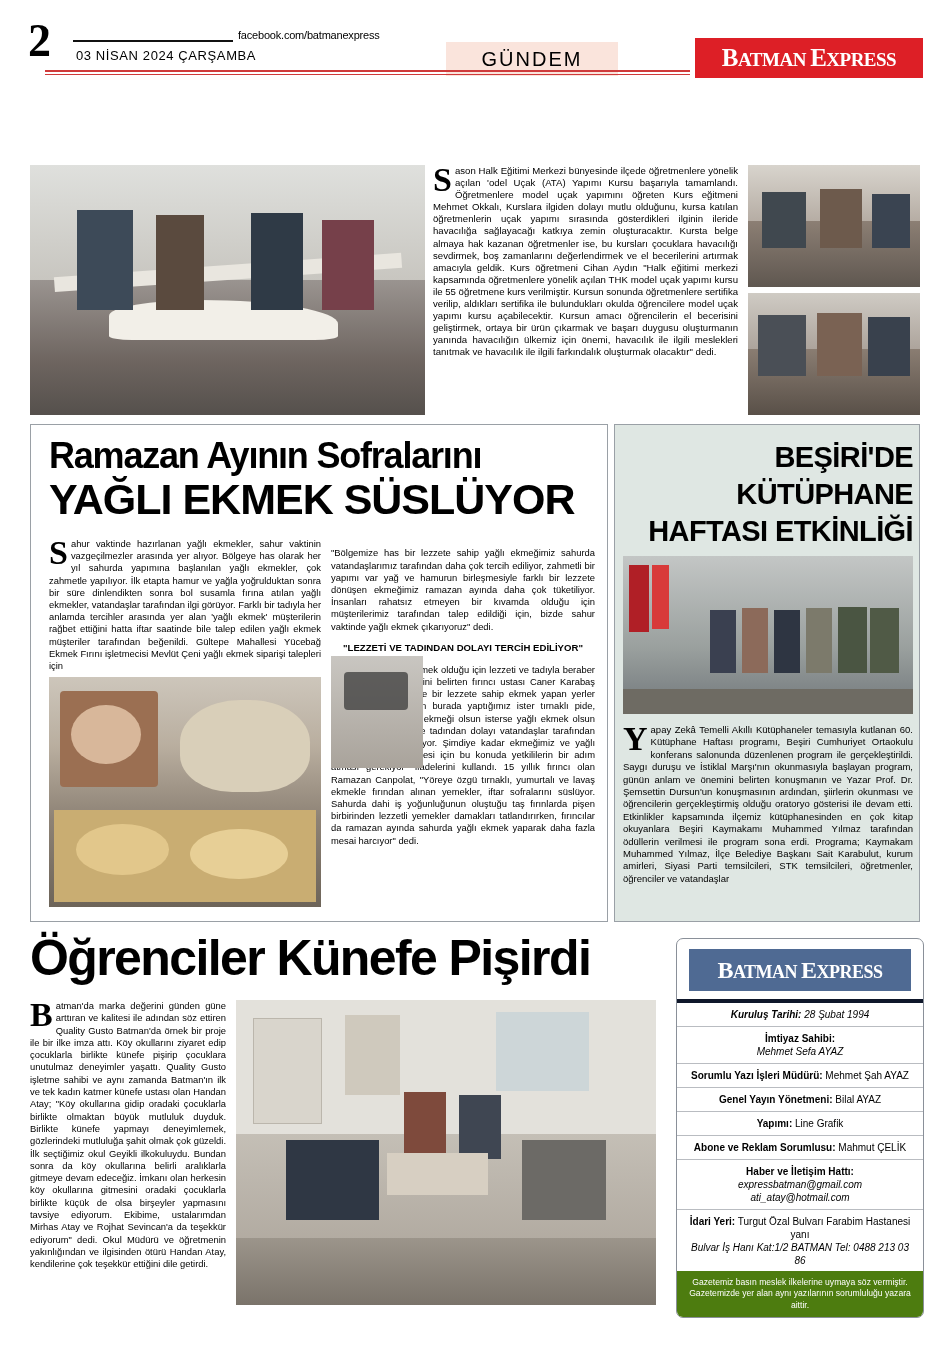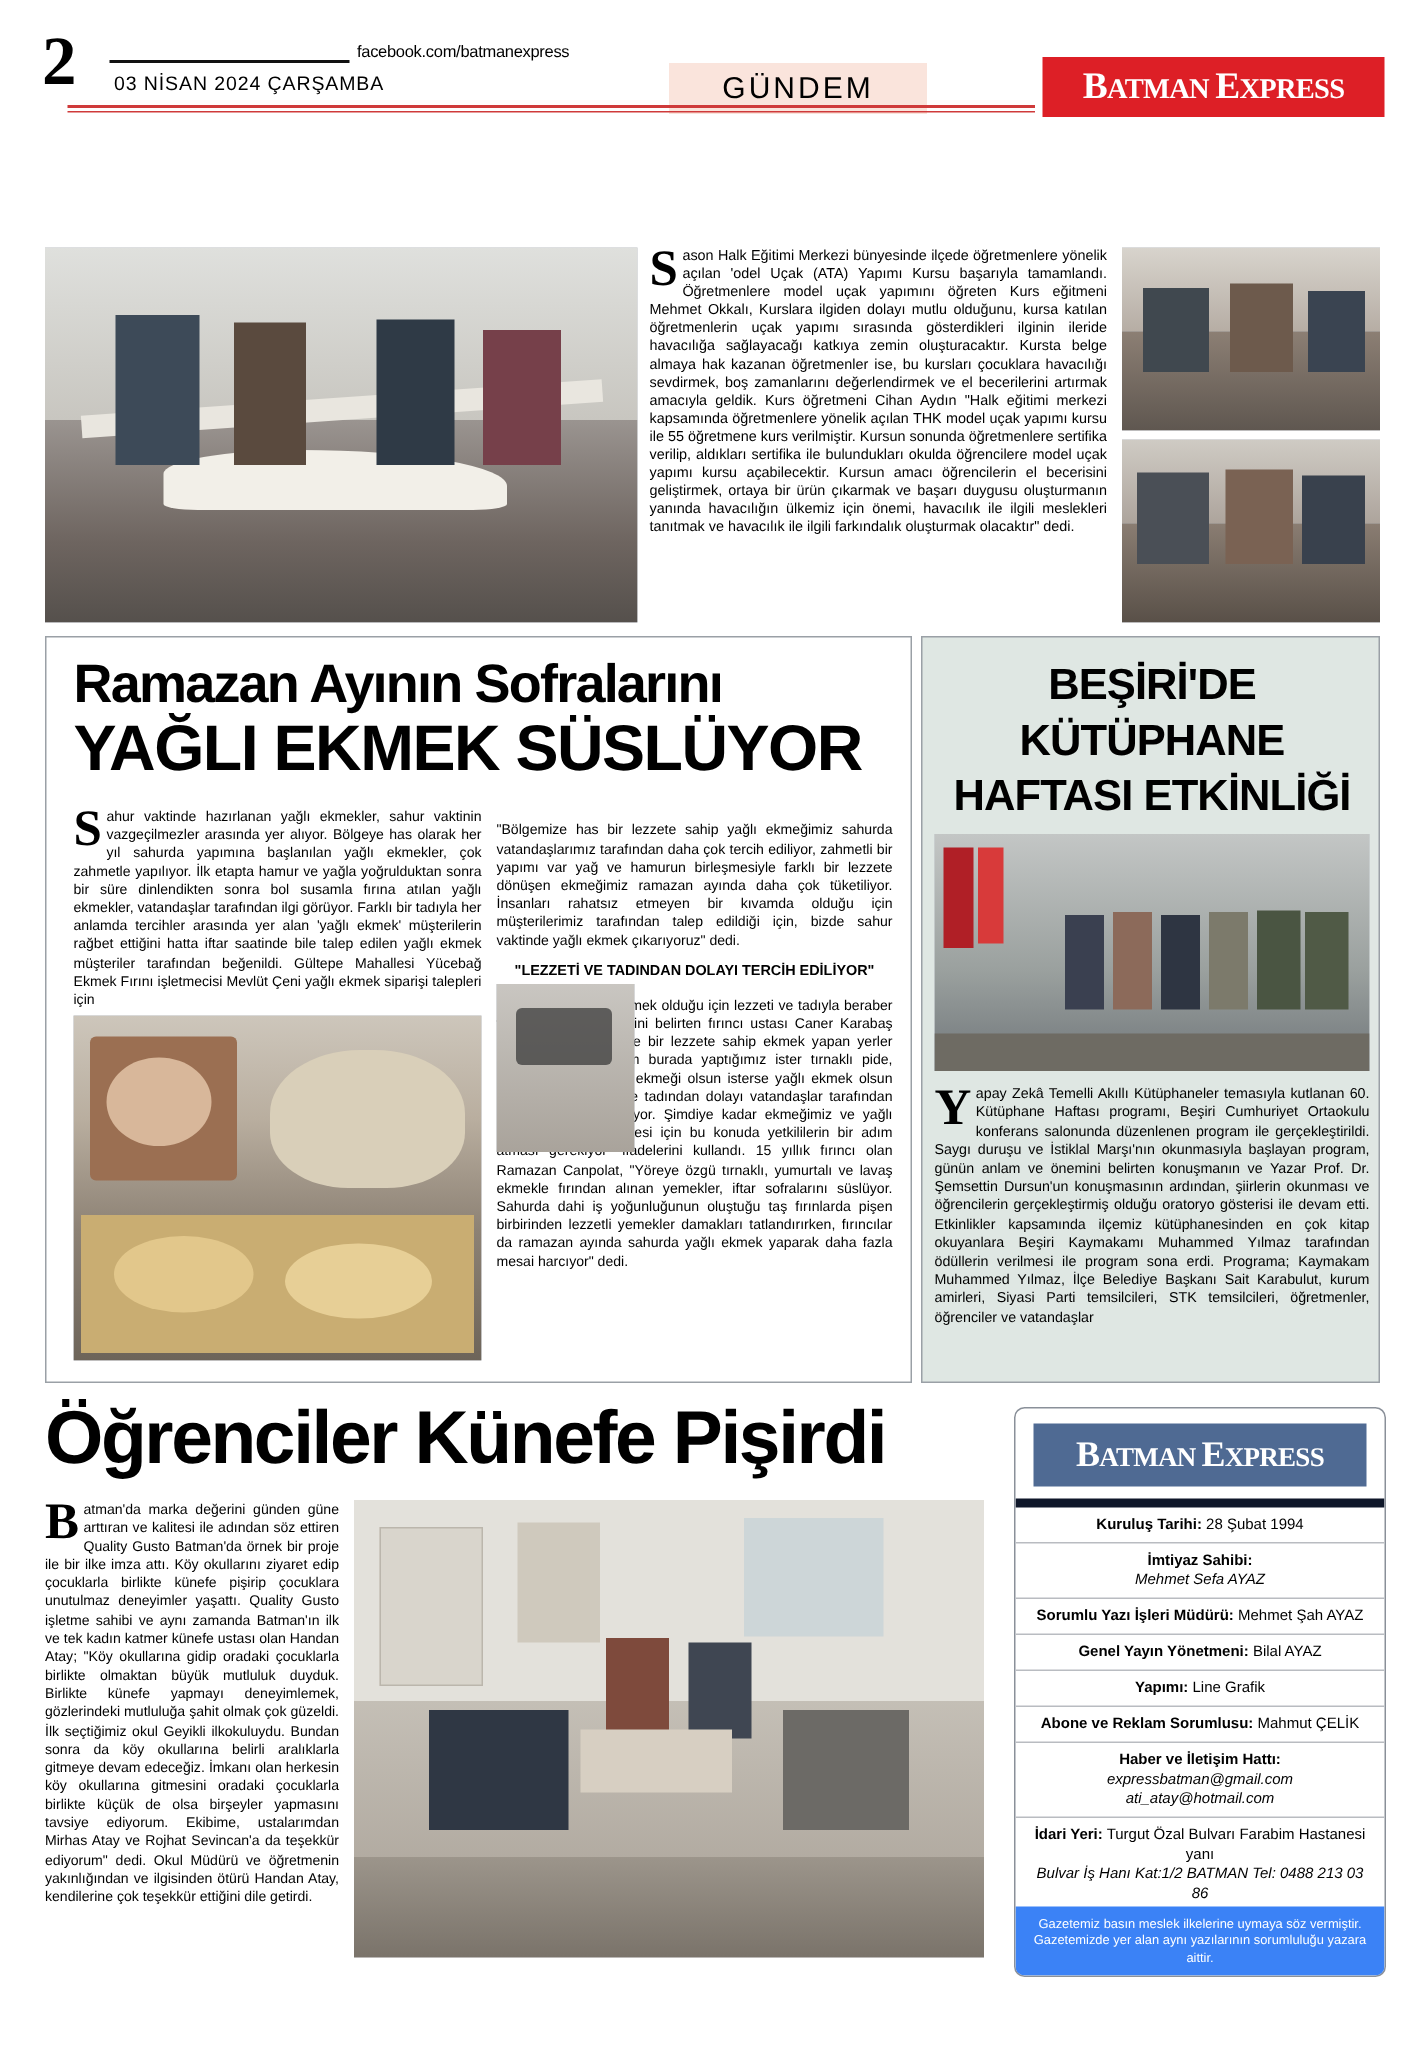--- a/index.html
+++ b/index.html
@@ -40,41 +40,41 @@
   .ml-head1{position:absolute;left:18px;top:12px;width:546px;font-size:36px;line-height:38px;font-weight:700;letter-spacing:-1.2px;white-space:nowrap;}
   .ml-head2{position:absolute;left:18px;top:52px;width:546px;font-size:43px;line-height:45px;font-weight:700;letter-spacing:-1px;white-space:nowrap;}
   .ml-col1{position:absolute;left:18px;top:113px;width:272px;font-size:9.4px;line-height:12.2px;text-align:justify;}
   .ml-col1 p,.ml-col2 p{margin:0;}
   .ml-sub{font-weight:700;font-size:9.6px;display:block;text-align:center;margin:2px 0 0 0;}
   .ph-bread{position:absolute;left:18px;top:252px;width:272px;height:230px;}
   .ml-col2-wrap{position:absolute;left:300px;top:113px;width:264px;height:372px;font-size:9.4px;line-height:12.2px;text-align:justify;}
   .ml-float{float:left;width:92px;height:112px;margin:2px 6px 2px 0;}
 
   .mid-right{position:absolute;left:614px;top:424px;width:306px;height:498px;border:1px solid #9aa0a6;box-sizing:border-box;background:#dfe7e3;}
-  .mr-head{position:absolute;left:8px;top:14px;width:290px;text-align:center;font-size:29px;line-height:37px;font-weight:700;letter-spacing:-0.6px;}
+  .mr-head{position:absolute;left:8px;top:14px;width:290px;text-align:right;font-size:29px;line-height:37px;font-weight:700;letter-spacing:-0.6px;}
   .ph-besiri{position:absolute;left:8px;top:131px;width:290px;height:158px;}
   .mr-text{position:absolute;left:8px;top:299px;width:290px;font-size:9.5px;line-height:12.4px;text-align:justify;}
   .mr-text p{margin:0;}
 
   
   .bot-head{position:absolute;left:30px;top:930px;width:650px;font-size:50px;line-height:56px;font-weight:700;letter-spacing:-1.6px;white-space:nowrap;}
   .bot-col{position:absolute;left:30px;top:1000px;width:196px;font-size:9.4px;line-height:12.3px;text-align:justify;}
   .bot-col p{margin:0;}
   .ph-kunefe{position:absolute;left:236px;top:1000px;width:420px;height:305px;}
 
   
   .imprint{position:absolute;left:676px;top:938px;width:248px;height:380px;border:1px solid #8a9099;border-radius:7px;box-sizing:border-box;background:#fff;overflow:hidden;}
   .imp-logo{margin:10px 12px 0 12px;height:42px;background:#4f6a93;display:flex;align-items:center;justify-content:center;}
   .imp-logo .mh-txt{color:#fff;font-weight:700;font-size:24px;letter-spacing:-0.5px;font-family:"Liberation Serif",serif;white-space:nowrap;}
   .imp-logo .mh-txt i{font-style:normal;font-size:18px;}
   .imp-row{padding:5px 9px 5px 9px;border-bottom:1px solid #b9bcc1;text-align:center;font-size:10px;line-height:13px;}
-  .imp-row:first-of-type{border-top:6px solid #0f172a;margin-top:8px;}
+  .imp-row:first-of-type{border-top:4px solid #0f172a;margin-top:8px;font-style:italic;}
   .imp-row b{font-weight:700;}
   .imp-row .ln{display:block;font-style:italic;}
-  .imp-note{position:absolute;left:0;right:0;bottom:0;background:#3b82f6;color:#fff;font-size:8.6px;line-height:11.5px;text-align:center;padding:6px 8px;box-sizing:border-box;}
+  .imp-note{position:absolute;left:0;right:0;bottom:0;background:#4d7c0f;color:#fff;font-size:8.6px;line-height:11.5px;text-align:center;padding:6px 8px;box-sizing:border-box;}
   .imp-note .ln{display:block;}
 </style>
 </head>
 <body>
 
 <div class="page">
 
   <div class="header">
     <div class="folio">2</div>
     <div class="fb-rule"></div>

